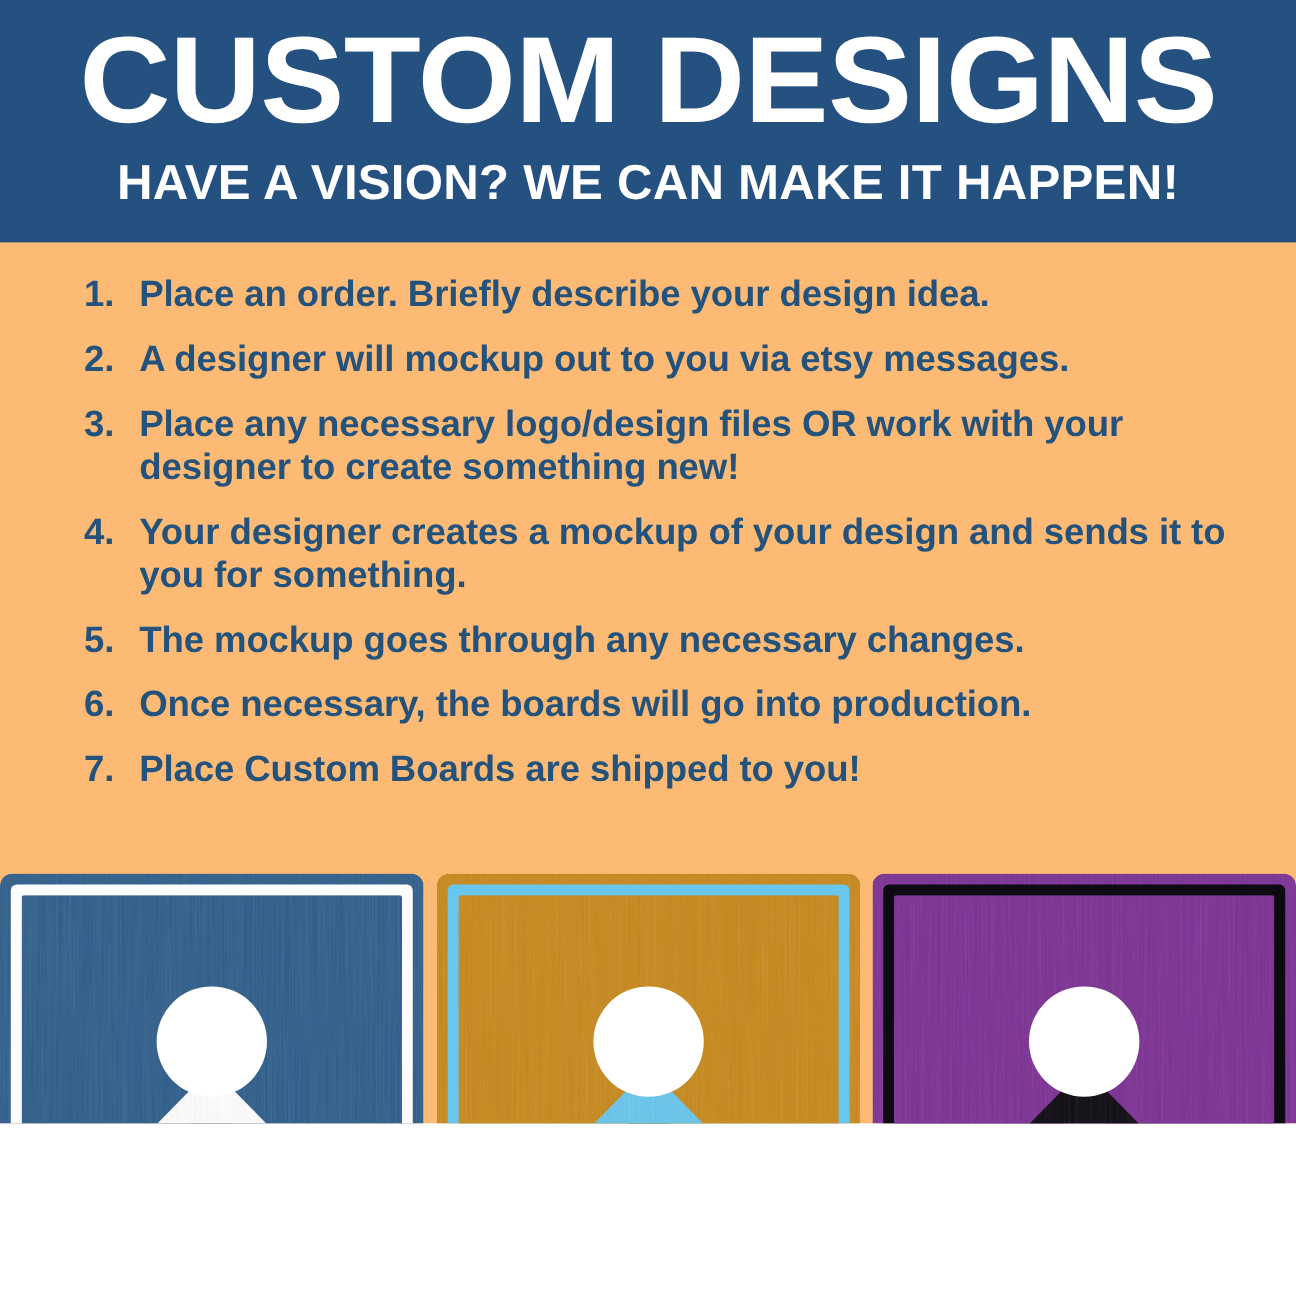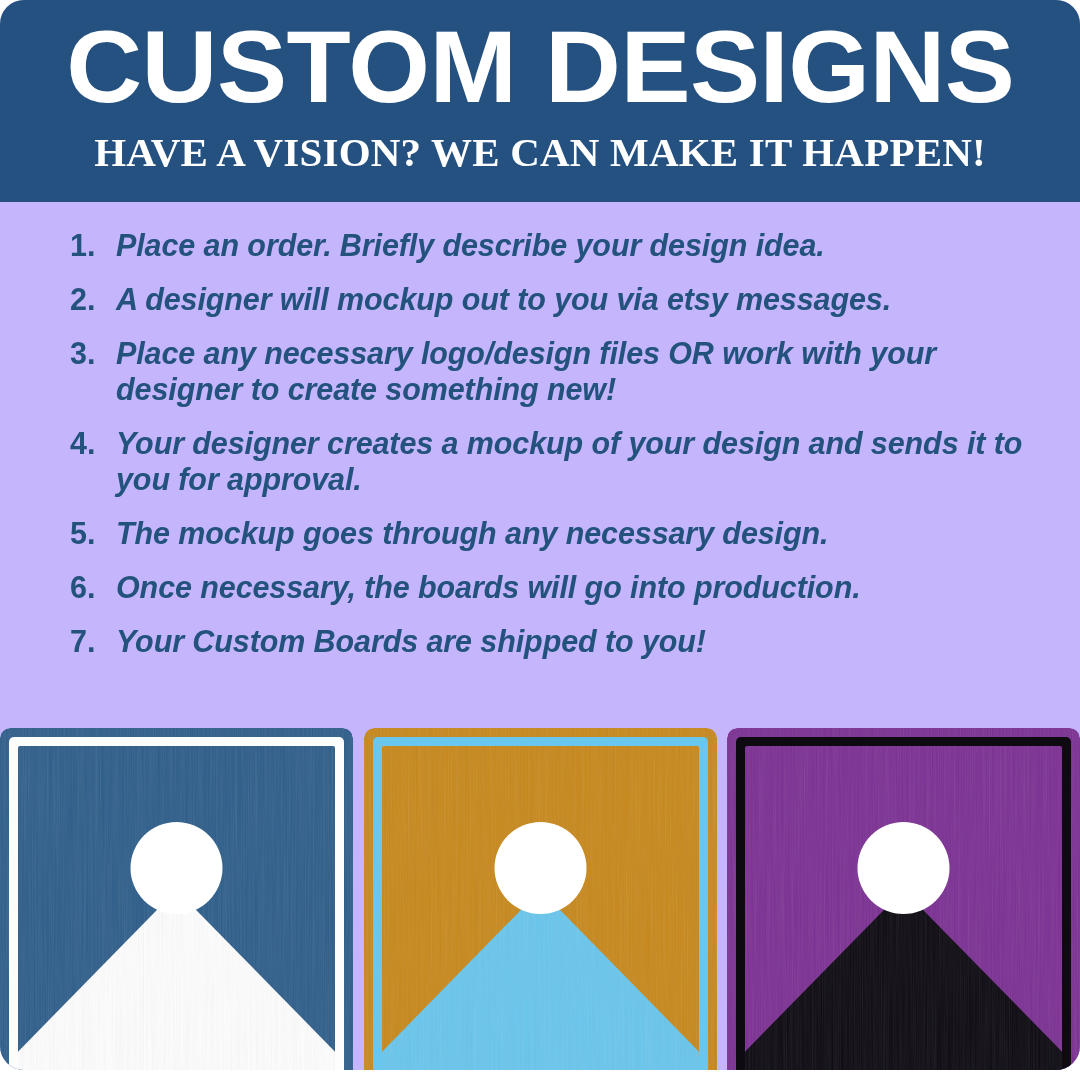--- a/index.html
+++ b/index.html
@@ -3,21 +3,21 @@
 <meta charset="utf-8">
 <title>Custom Designs</title>
 <style>
   * { margin:0; padding:0; box-sizing:border-box; }
   html, body {
     width:1080px; height:1080px;
     background:#ffffff;
     font-family:"Liberation Sans", sans-serif;
     overflow:hidden;
   }
-  .page { position:relative; width:1080px; height:1070px; background:#c4b5fd; overflow:hidden;border-radius:24px; }
+  .page { position:relative; width:1080px; height:936px; background:#fdba74; overflow:hidden; }
 
   
   .header {
     position:absolute; left:0; top:0; width:1080px; height:202px;
     background:#255181;
     display:flex; flex-direction:column;
     align-items:center; justify-content:flex-start;
   }
   .header-title {
     color:#ffffff;
@@ -25,21 +25,21 @@
     font-weight:bold;
     font-size:102px;
     line-height:1;
     letter-spacing:-0.5px;
     margin-top:16px;
     transform:scaleX(1.03);
     white-space:nowrap;
   }
   .header-subtitle {
     color:#ffffff;
-    font-family:Liberation Serif, serif;
+    font-family:Liberation Sans, sans-serif;
     font-weight:bold;
     font-size:41px;
     line-height:1;
     letter-spacing:0.2px;
     margin-top:14px;
     transform:scaleX(1.0);
     white-space:nowrap;
     text-align:right;
   }
 
@@ -62,21 +62,20 @@
   .step-num {
     width:46px;
     flex:0 0 46px;
     text-align:left;
     color:#23527c;
   }
   .step-text {
     flex:1 1 auto;
     color:#23527c;
     letter-spacing:-0.1px;
-    font-style:italic;
   }
 
   
   .boards {
     position:absolute;
     left:0; top:728px;
     width:1080px; height:352px;
     display:flex;
     justify-content:space-between;
   }
@@ -107,33 +106,33 @@
       <li class="step">
         <span class="step-num">2.</span>
         <span class="step-text">A designer will mockup out to you via etsy messages.</span>
       </li>
       <li class="step">
         <span class="step-num">3.</span>
         <span class="step-text">Place any necessary logo/design files OR work with your designer to create something new!</span>
       </li>
       <li class="step">
         <span class="step-num">4.</span>
-        <span class="step-text">Your designer creates a mockup of your design and sends it to you for approval.</span>
+        <span class="step-text">Your designer creates a mockup of your design and sends it to you for something.</span>
       </li>
       <li class="step">
         <span class="step-num">5.</span>
-        <span class="step-text">The mockup goes through any necessary design.</span>
+        <span class="step-text">The mockup goes through any necessary changes.</span>
       </li>
       <li class="step">
         <span class="step-num">6.</span>
         <span class="step-text">Once necessary, the boards will go into production.</span>
       </li>
       <li class="step">
         <span class="step-num">7.</span>
-        <span class="step-text">Your Custom Boards are shipped to you!</span>
+        <span class="step-text">Place Custom Boards are shipped to you!</span>
       </li>
     </ol>
 
   <div class="boards" id="board-gallery">
       <div class="board">
   <svg class="board-svg" viewBox="0 0 353 352" xmlns="http://www.w3.org/2000/svg">
     <defs>
 
     <filter id="wood-b0" x="0" y="0" width="100%" height="100%">
       <feTurbulence type="fractalNoise" baseFrequency="0.9 0.008" numOctaves="4" seed="3" result="n"></feTurbulence>

